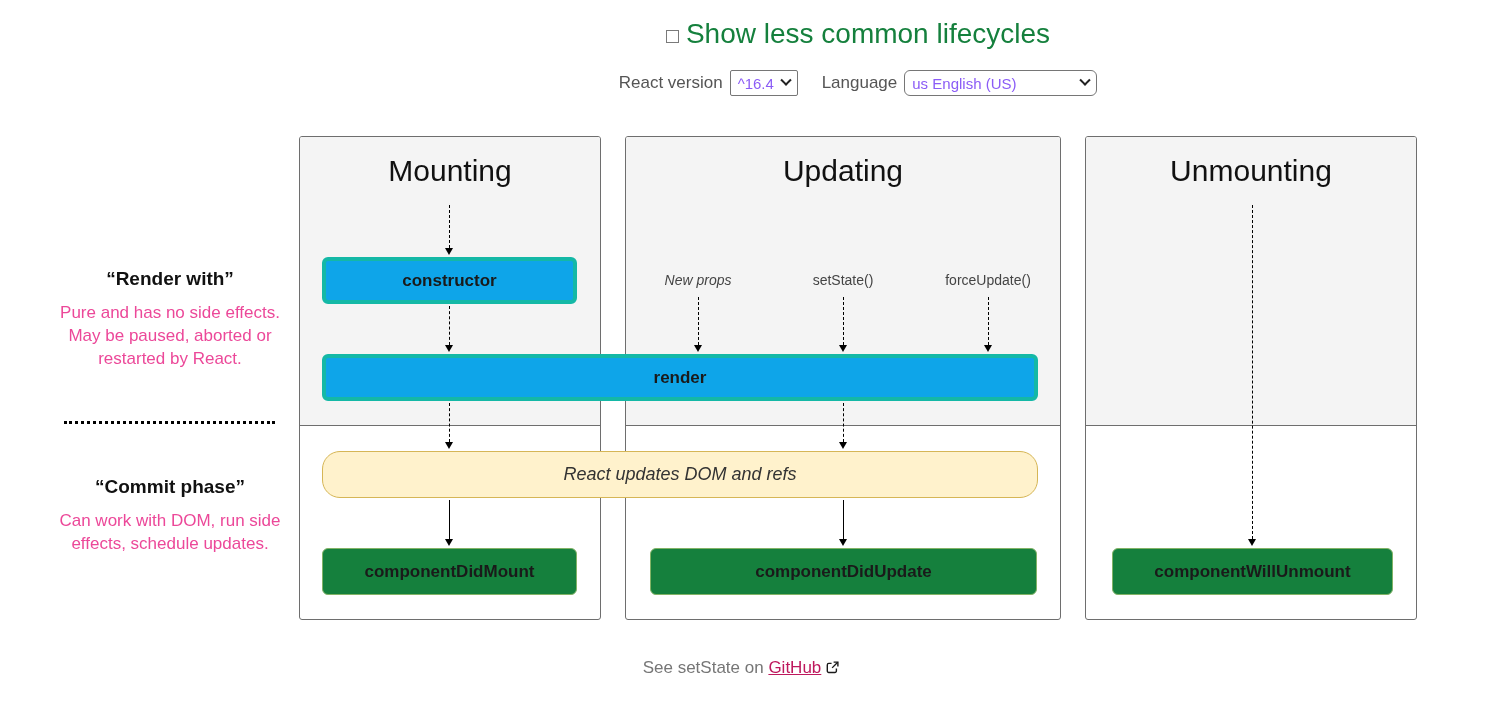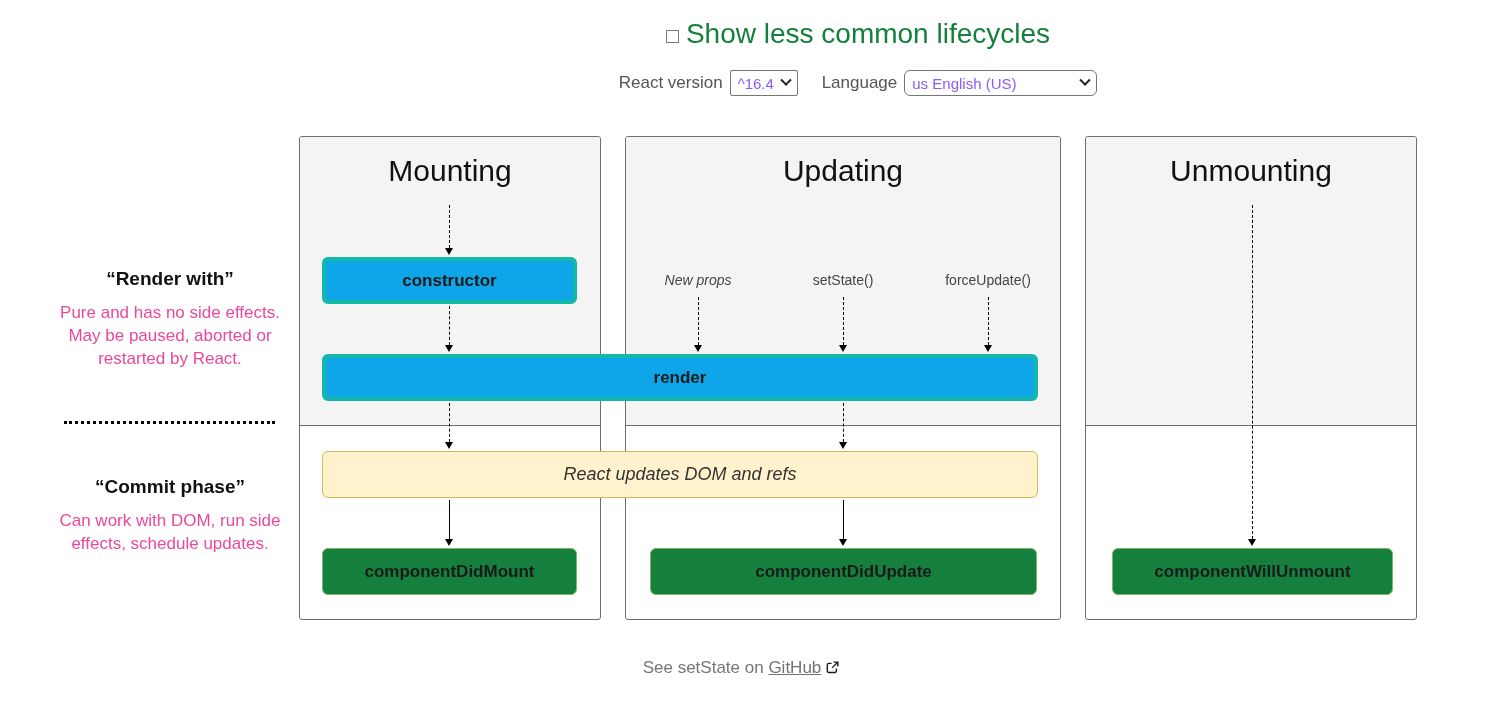--- a/index.html
+++ b/index.html
@@ -90,21 +90,21 @@
     display: flex; align-items: center; justify-content: center;
     border-radius: 6px; font-size: 17px; font-weight: 700; color: #1a1a1a;
     text-decoration: none;
   }
   .box.blue   { background: #0ea5e9; border: 4px solid #14b8a6; }
   .box.yellow { background: #fff2cc; border: 1px solid #d6b656;
                 font-weight: 400; font-style: italic; color: #333; font-size: 18px; }
   .box.green  { background: #15803d; border: 1px solid #82b366; }
   .box-constructor { left: 322px;  top: 257px; width: 255px; }
   .box-render      { left: 322px;  top: 354px; width: 716px; }
-  .box-domupdate   { left: 322px;  top: 451px; width: 716px; }
+  .box-domupdate   { left: 322px;  top: 451px; width: 716px; border-radius: 18px; }
   .box-cdm         { left: 322px;  top: 548px; width: 255px; }
   .box-cdu         { left: 650px;  top: 548px; width: 387px; }
   .box-cwu         { left: 1112px; top: 548px; width: 281px; }
 
   
   .arrow { position: absolute; width: 0; z-index: 2; }
   .arrow.dashed { border-left: 1px dashed #000; }
   .arrow.solid  { border-left: 1px solid  #000; }
   .arrow::after {
     content: ""; position: absolute; bottom: -7px; left: -5px;
@@ -120,21 +120,21 @@
   .ar-u3 { left: 988px;  top: 297px; height: 48px; }
   .ar-u4 { left: 843px;  top: 403px; height: 39px; }
   .ar-u5 { left: 843px;  top: 500px; height: 39px; }
   .ar-x1 { left: 1252px; top: 205px; height: 334px; }
 
   
   .footer {
     position: absolute; left: 65px; top: 658px; width: 1352px;
     text-align: center; font-size: 17px; color: #767676;
   }
-  .footer a { color: #737373; text-decoration: underline; }
+  .footer a { color: #be185d; text-decoration: underline; }
   .ext-icon { display: inline-block; vertical-align: -1px; margin-left: 5px; }
 </style>
 </head>
 <body>
 
 <div class="stage">
 
   <div class="title-row">
     <span class="checkbox"></span>
     <span class="page-title">Show less common lifecycles</span>

